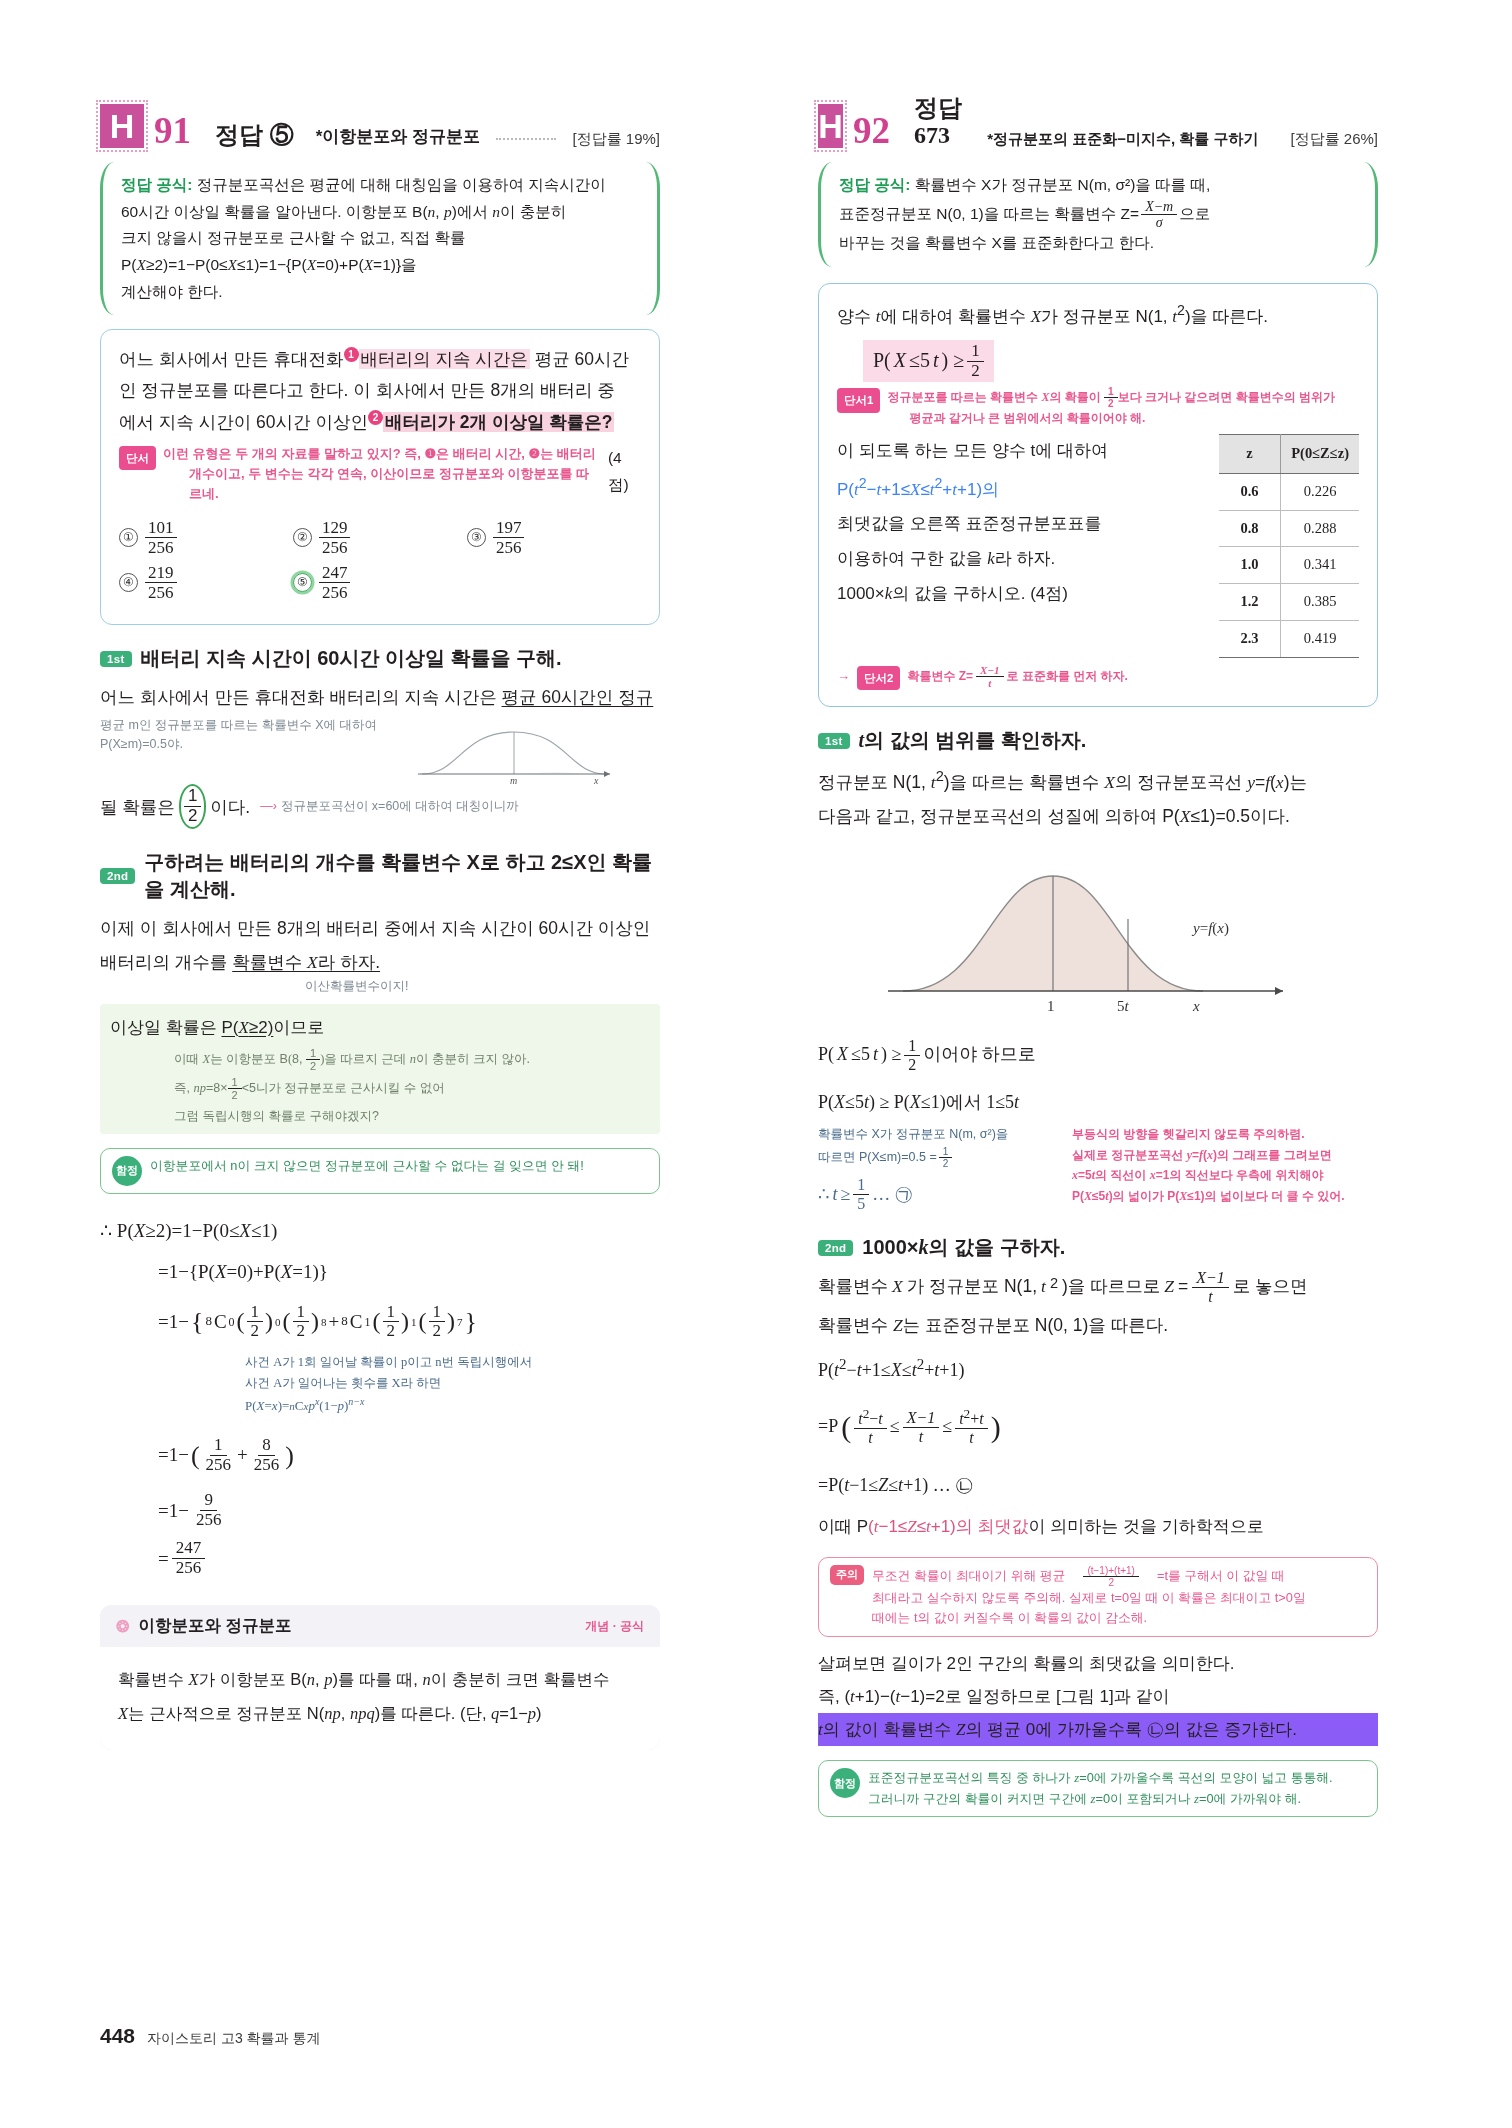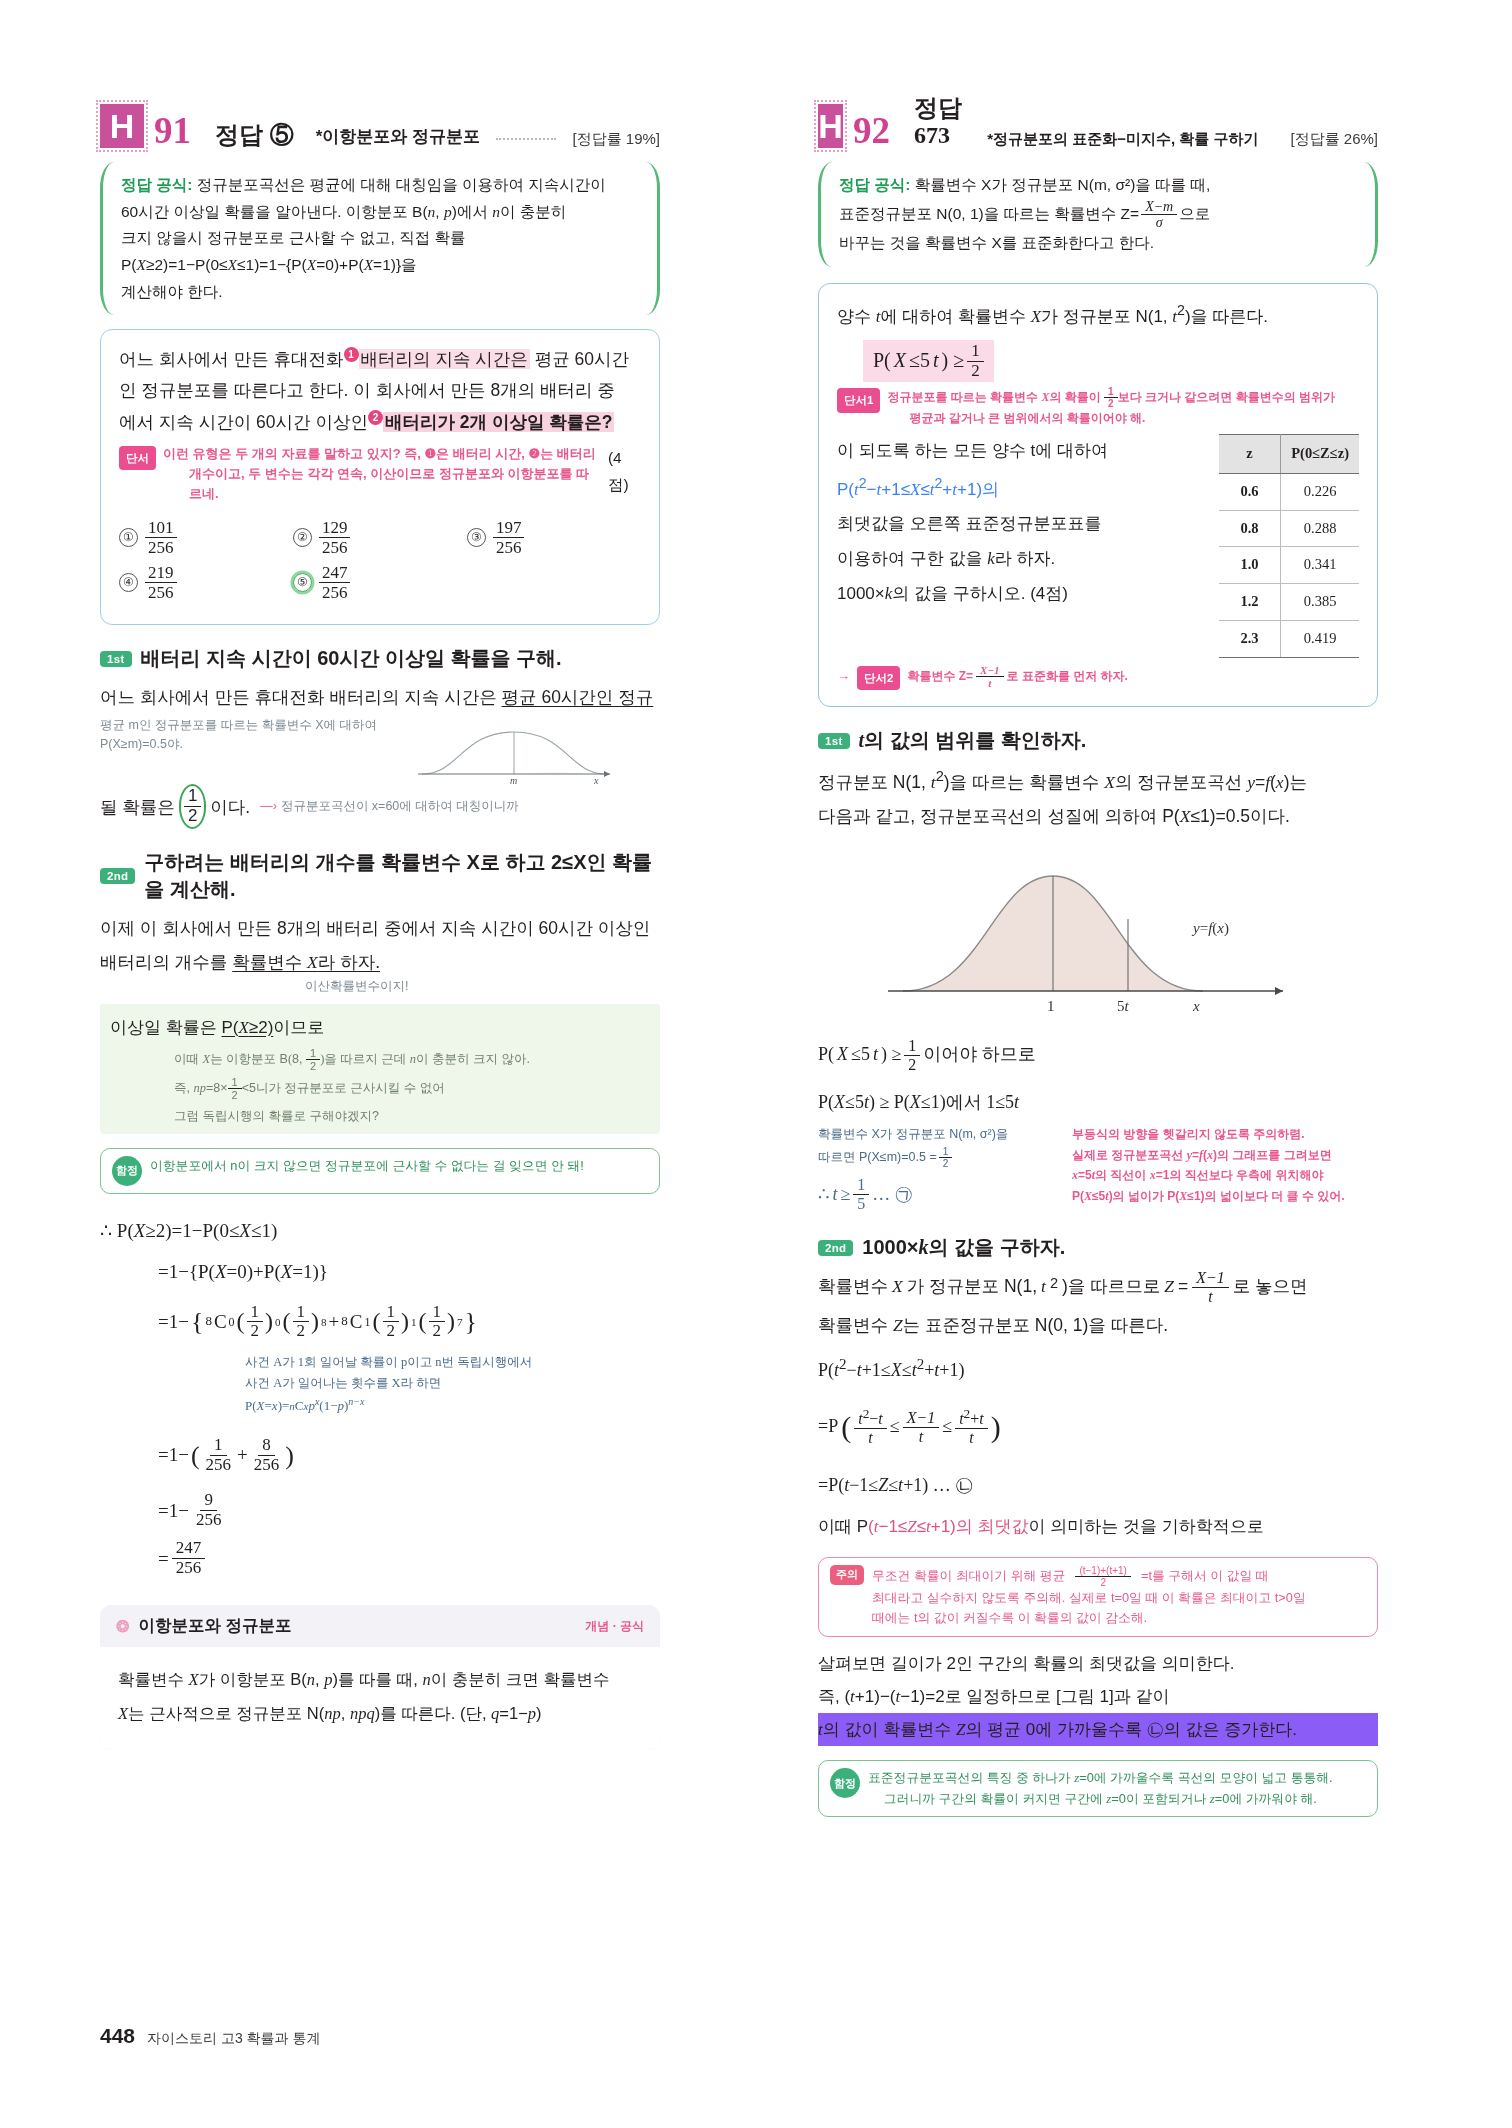--- a/index.html
+++ b/index.html
@@ -115,21 +115,21 @@
     border:1.4px solid #7cc48f; border-radius:10px; padding:7px 11px;
     background:#fff;
   }
   .callout.caution { border-color:#f08ba6; }
   .callout-badge {
     background:#3bb07a;color:#fff;font-size:11px;font-weight:bold;border-radius:50%;
     min-width:30px;height:30px;display:flex;align-items:center;justify-content:center;
   }
   .callout.caution .callout-badge { background:#ea5f7f; border-radius:5px; min-width:34px; height:20px;}
   .callout-body { font-size:12.8px; line-height:1.6; }
-  .callout .green-t { color:#2f8f5b;text-align:center; }
+  .callout .green-t { color:#2f8f5b; }
   .callout .pink-t  { color:#e8588f; }
 
   
   .math { font-family:"Liberation Serif", serif; font-size:19px; line-height:2.2; }
   .mfrac { display:inline-flex; flex-direction:column; align-items:center; vertical-align:middle; line-height:1.1; font-size:17px;}
   .mfrac .num { border-bottom:1.3px solid #222; padding:0 4px; }
   .mfrac .den { padding:0 4px; }
 
   
   .concept {
@@ -621,21 +621,21 @@
       <div style="margin-top:6px">=P(<span class="ital">t</span>−1≤<span class="ital">Z</span>≤<span class="ital">t</span>+1) … ㉡</div>
     </div>
 
     <div class="body-text" style="margin-top:4px;font-size:17px">
       이때 P<span style="color:#e0527e">(<span class="ital">t</span>−1≤<span class="ital">Z</span>≤<span class="ital">t</span>+1)의 최댓값</span>이 의미하는 것을 기하학적으로
     </div>
 
     <div class="callout caution">
       <div class="callout-badge">주의</div>
       <div class="callout-body pink-t">
-        <span style="display:inline-flex;align-items:center;gap:10px">
+        <span style="display:inline-flex;align-items:center;gap:18px">
           <span>무조건 확률이 최대이기 위해 평균</span>
           <span class="mfrac" style="font-size:10px">
             <span class="num">(t−1)+(t+1)</span>
             <span class="den">2</span>
           </span>
           <span>=t를 구해서 이 값일 때</span>
         </span><br>
         <span>최대라고 실수하지 않도록 주의해. 실제로 t=0일 때 이 확률은 최대이고 t&gt;0일</span><br>
         <span>때에는 t의 값이 커질수록 이 확률의 값이 감소해.</span>
       </div>

